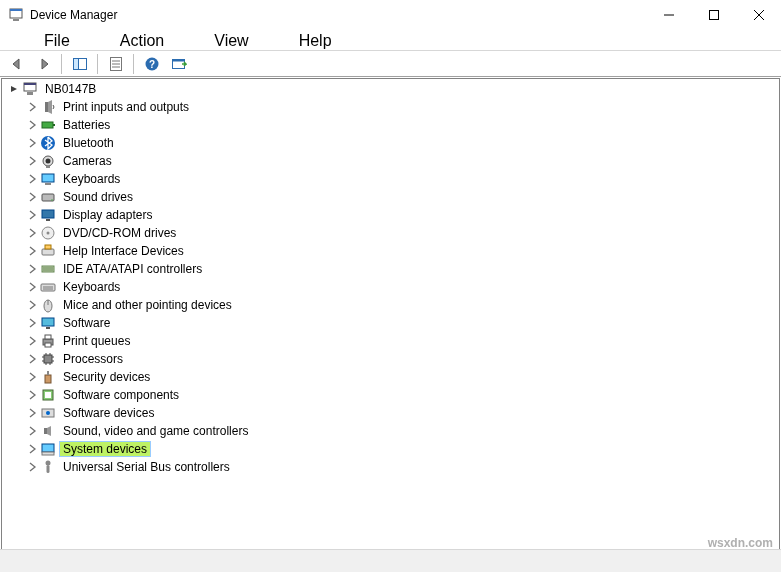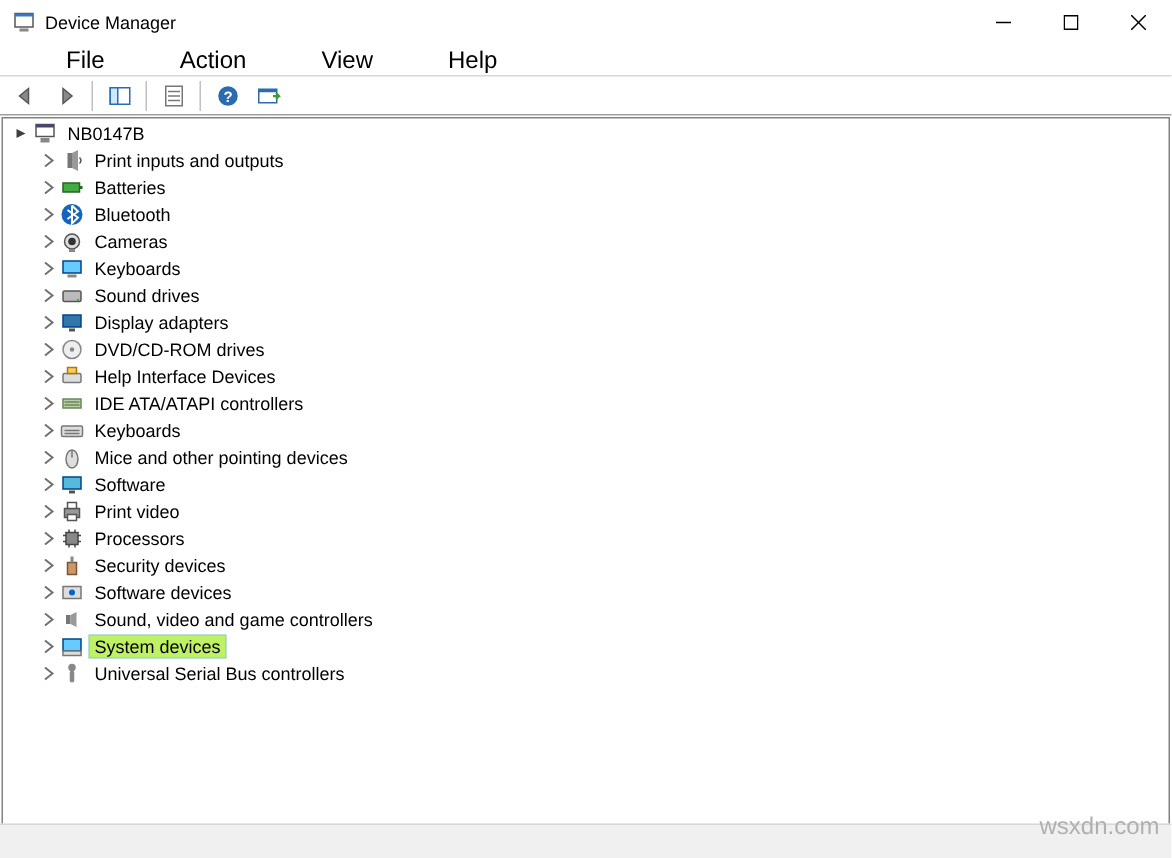--- a/index.html
+++ b/index.html
@@ -92,25 +92,26 @@
     border: 1px solid transparent;
   }
   .selected .node-label {
     background: #bef264;
     border: 1px solid #99ccff;
   }
   .indent-0 { padding-left: 4px; }
   .indent-1 { padding-left: 22px; }
   .watermark {
     position: absolute;
-    bottom: 11px;
+    bottom: 22px;
     right: 8px;
-    font-size: 16px;
+    font-size: 12px;
     color: #b0b0b0;
     font-family: Arial, sans-serif;
+    font-weight: bold;
   }
   .statusbar {
     position: absolute;
     bottom: 0; left: 0; right: 0;
     height: 22px;
     border-top: 1px solid #d7d7d7;
     background: #f0f0f0;
   }
   svg { display: block; }
 </style>
@@ -386,21 +387,21 @@
         <span class="expander">
           <svg width="10" height="10" viewBox="0 0 10 10">
             <path d="M3 1 L8 5 L3 9" fill="none" stroke="#6f6f6f" stroke-width="1.3"></path>
           </svg>
         </span>
         <span class="node-icon">
           <svg width="16" height="16" viewBox="0 0 16 16">
             <use href="#ic-printer"></use>
           </svg>
         </span>
-        <span class="node-label">Print video</span>
+        <span class="node-label">Print queues</span>
       </div>
       <div class="tree-row indent-1">
         <span class="expander">
           <svg width="10" height="10" viewBox="0 0 10 10">
             <path d="M3 1 L8 5 L3 9" fill="none" stroke="#6f6f6f" stroke-width="1.3"></path>
           </svg>
         </span>
         <span class="node-icon">
           <svg width="16" height="16" viewBox="0 0 16 16">
             <use href="#ic-cpu"></use>
@@ -413,20 +414,33 @@
           <svg width="10" height="10" viewBox="0 0 10 10">
             <path d="M3 1 L8 5 L3 9" fill="none" stroke="#6f6f6f" stroke-width="1.3"></path>
           </svg>
         </span>
         <span class="node-icon">
           <svg width="16" height="16" viewBox="0 0 16 16">
             <use href="#ic-security"></use>
           </svg>
         </span>
         <span class="node-label">Security devices</span>
+      </div>
+      <div class="tree-row indent-1">
+        <span class="expander">
+          <svg width="10" height="10" viewBox="0 0 10 10">
+            <path d="M3 1 L8 5 L3 9" fill="none" stroke="#6f6f6f" stroke-width="1.3"></path>
+          </svg>
+        </span>
+        <span class="node-icon">
+          <svg width="16" height="16" viewBox="0 0 16 16">
+            <use href="#ic-swcomp"></use>
+          </svg>
+        </span>
+        <span class="node-label">Software components</span>
       </div>
       <div class="tree-row indent-1">
         <span class="expander">
           <svg width="10" height="10" viewBox="0 0 10 10">
             <path d="M3 1 L8 5 L3 9" fill="none" stroke="#6f6f6f" stroke-width="1.3"></path>
           </svg>
         </span>
         <span class="node-icon">
           <svg width="16" height="16" viewBox="0 0 16 16">
             <use href="#ic-swdev"></use>

